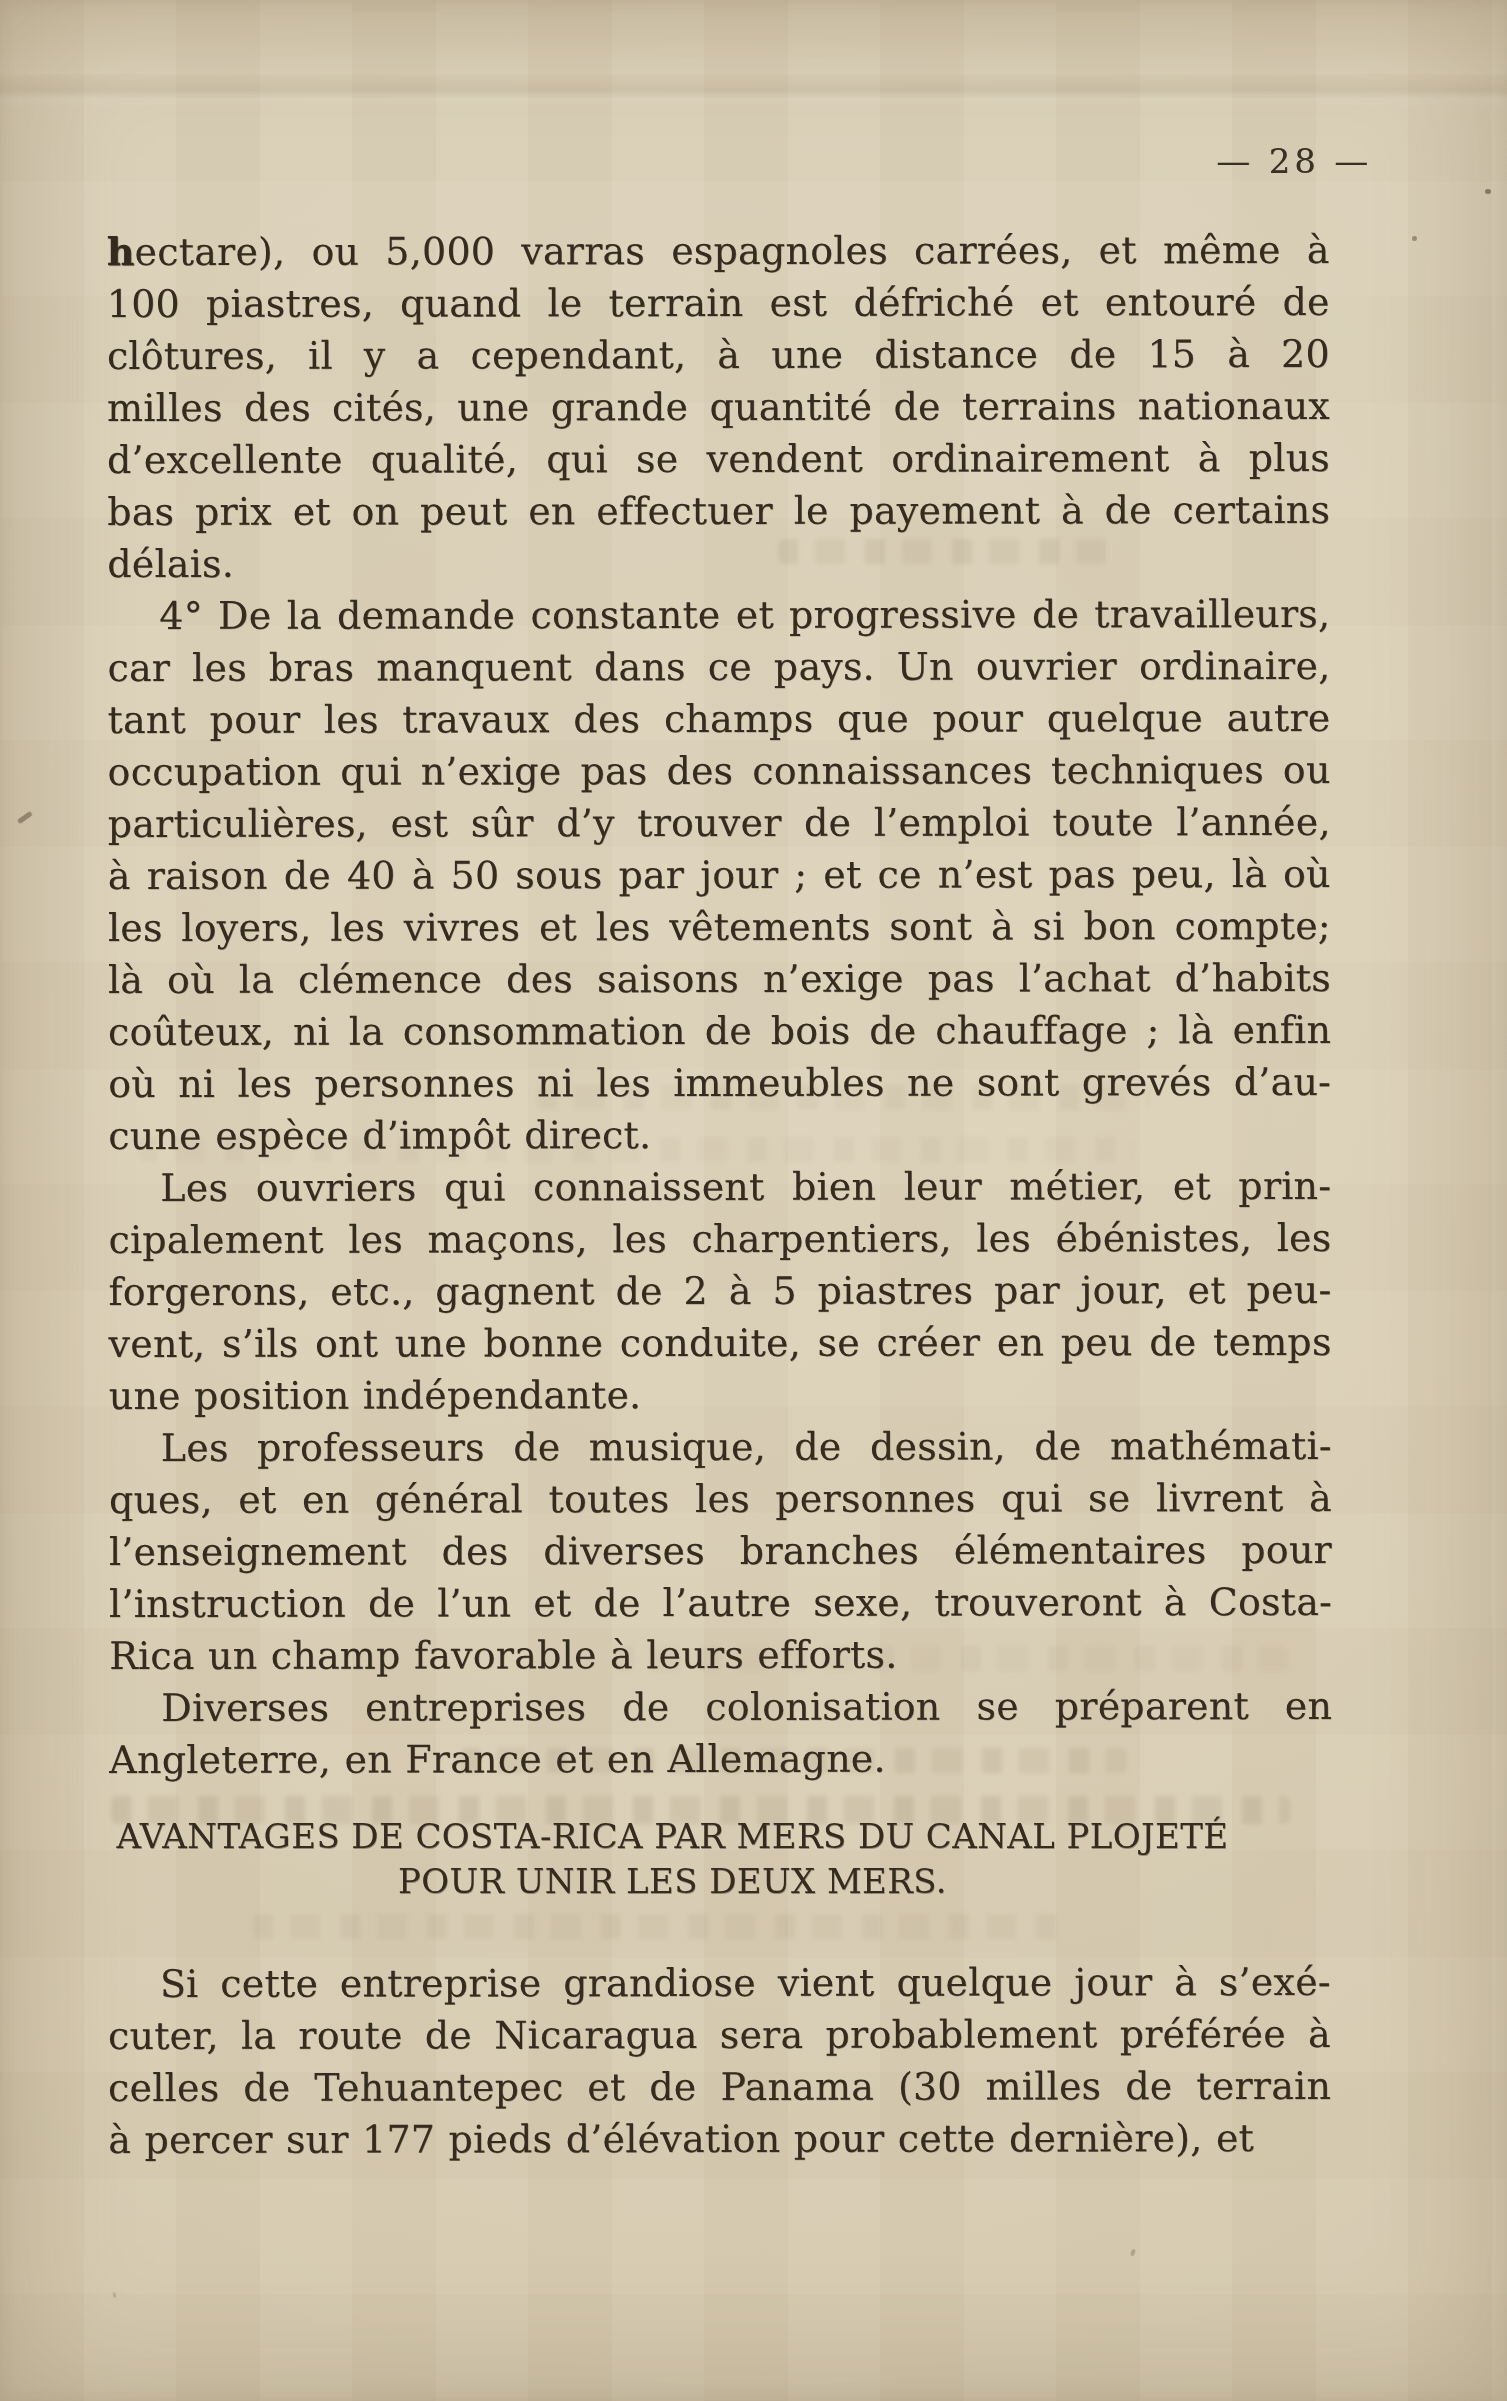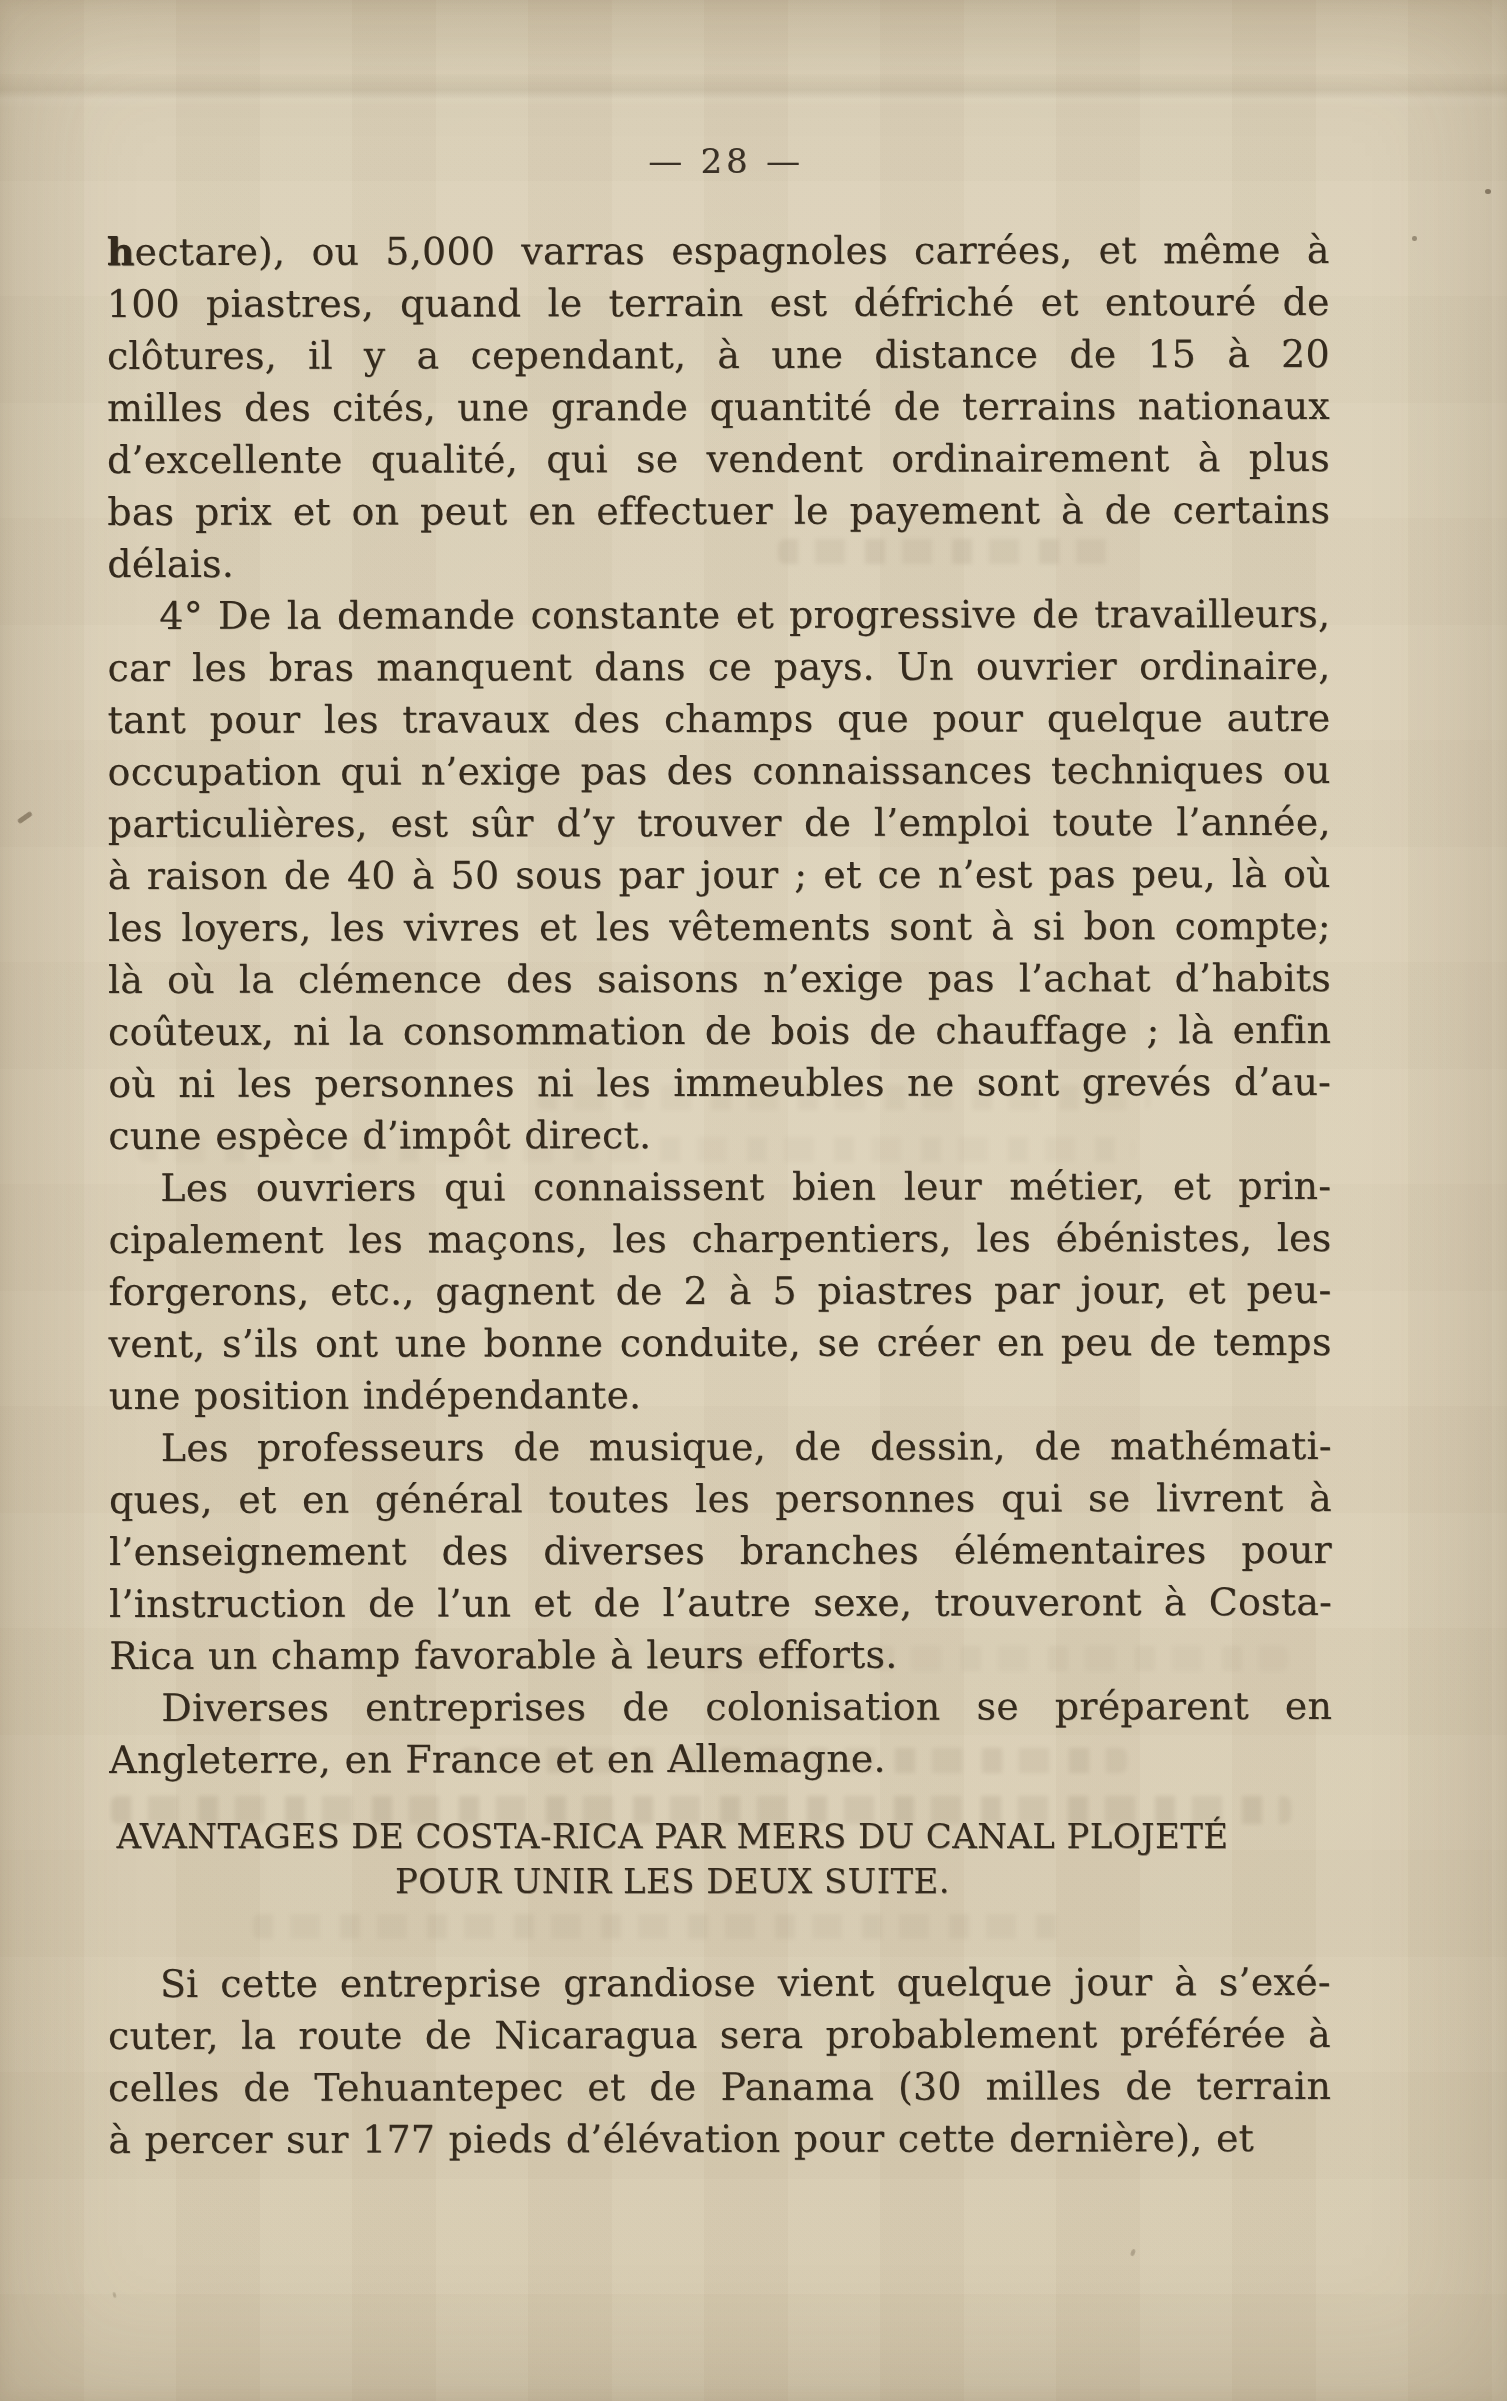--- a/index.html
+++ b/index.html
@@ -26,25 +26,24 @@
     pointer-events: none;
   }
 
   .crease {
     position: absolute; top: 74px; left: 0; width: 100%; height: 35px;
     background: linear-gradient(180deg, rgba(0,0,0,0) 0%, rgba(112,94,66,0.10) 45%, rgba(255,255,255,0.06) 72%, rgba(0,0,0,0) 100%);
   }
 
   .page-number {
     position: absolute; top: 141px; left: 0; width: 1372px;
-    text-align: center;
+    text-align: right;
     font-size: 34px; letter-spacing: 3.8px;
     color: #3a3126;
     text-shadow: 0.4px 0.4px 0.4px rgba(58,49,38,0.45);
-    padding-left: 40px;
   }
 
   .text-block, .closing-block {
     position: absolute; left: 108px; width: 1223px;
     font-size: 38px; line-height: 52px;
     letter-spacing: 0.2px; word-spacing: 1.1px;
     transform: rotate(-0.1deg);
     text-shadow: 0.5px 0.5px 0.5px rgba(53,44,31,0.40);
   }
   .text-block   { top: 225px; }
@@ -159,21 +158,21 @@
       <div class="line">ques, et en général toutes les personnes qui se livrent à</div>
       <div class="line">l’enseignement des diverses branches élémentaires pour</div>
       <div class="line">l’instruction de l’un et de l’autre sexe, trouveront à Costa-</div>
       <div class="line last">Rica un champ favorable à leurs efforts.</div>
       <div class="line indent">Diverses entreprises de colonisation se préparent en</div>
       <div class="line last">Angleterre, en France et en Allemagne.</div>
     </div>
 
   <div class="heading">
     <div>AVANTAGES DE COSTA-RICA PAR MERS DU CANAL PLOJETÉ</div>
-    <div>POUR UNIR LES DEUX SUITE.</div>
+    <div>POUR UNIR LES DEUX MERS.</div>
   </div>
 
   <div class="closing-block">
       <div class="line indent">Si cette entreprise grandiose vient quelque jour à s’exé-</div>
       <div class="line">cuter, la route de Nicaragua sera probablement préférée à</div>
       <div class="line">celles de Tehuantepec et de Panama (30 milles de terrain</div>
       <div class="line last">à percer sur 177 pieds d’élévation pour cette dernière), et</div>
     </div>
 
   <div class="margin-mark"></div>

